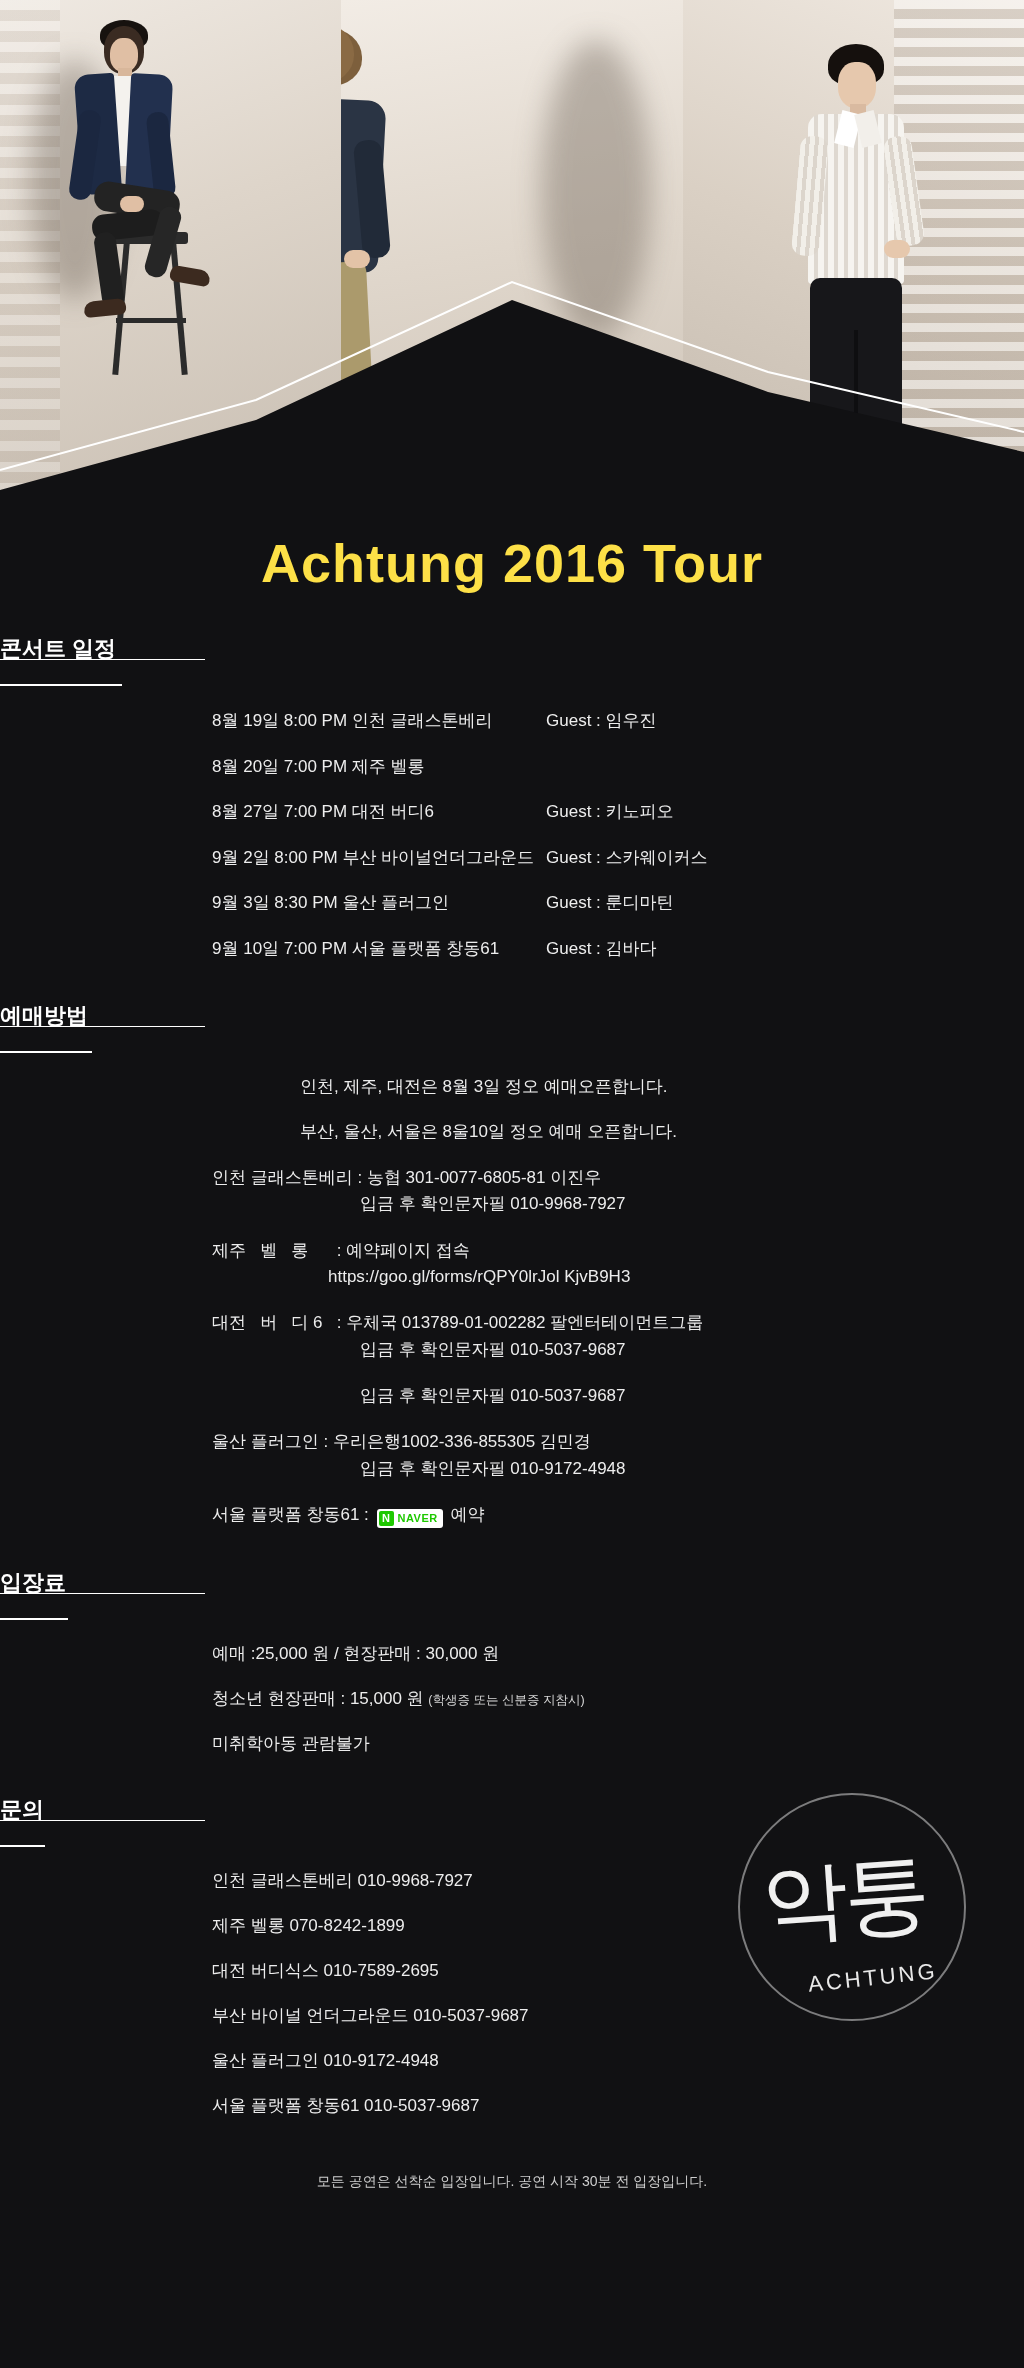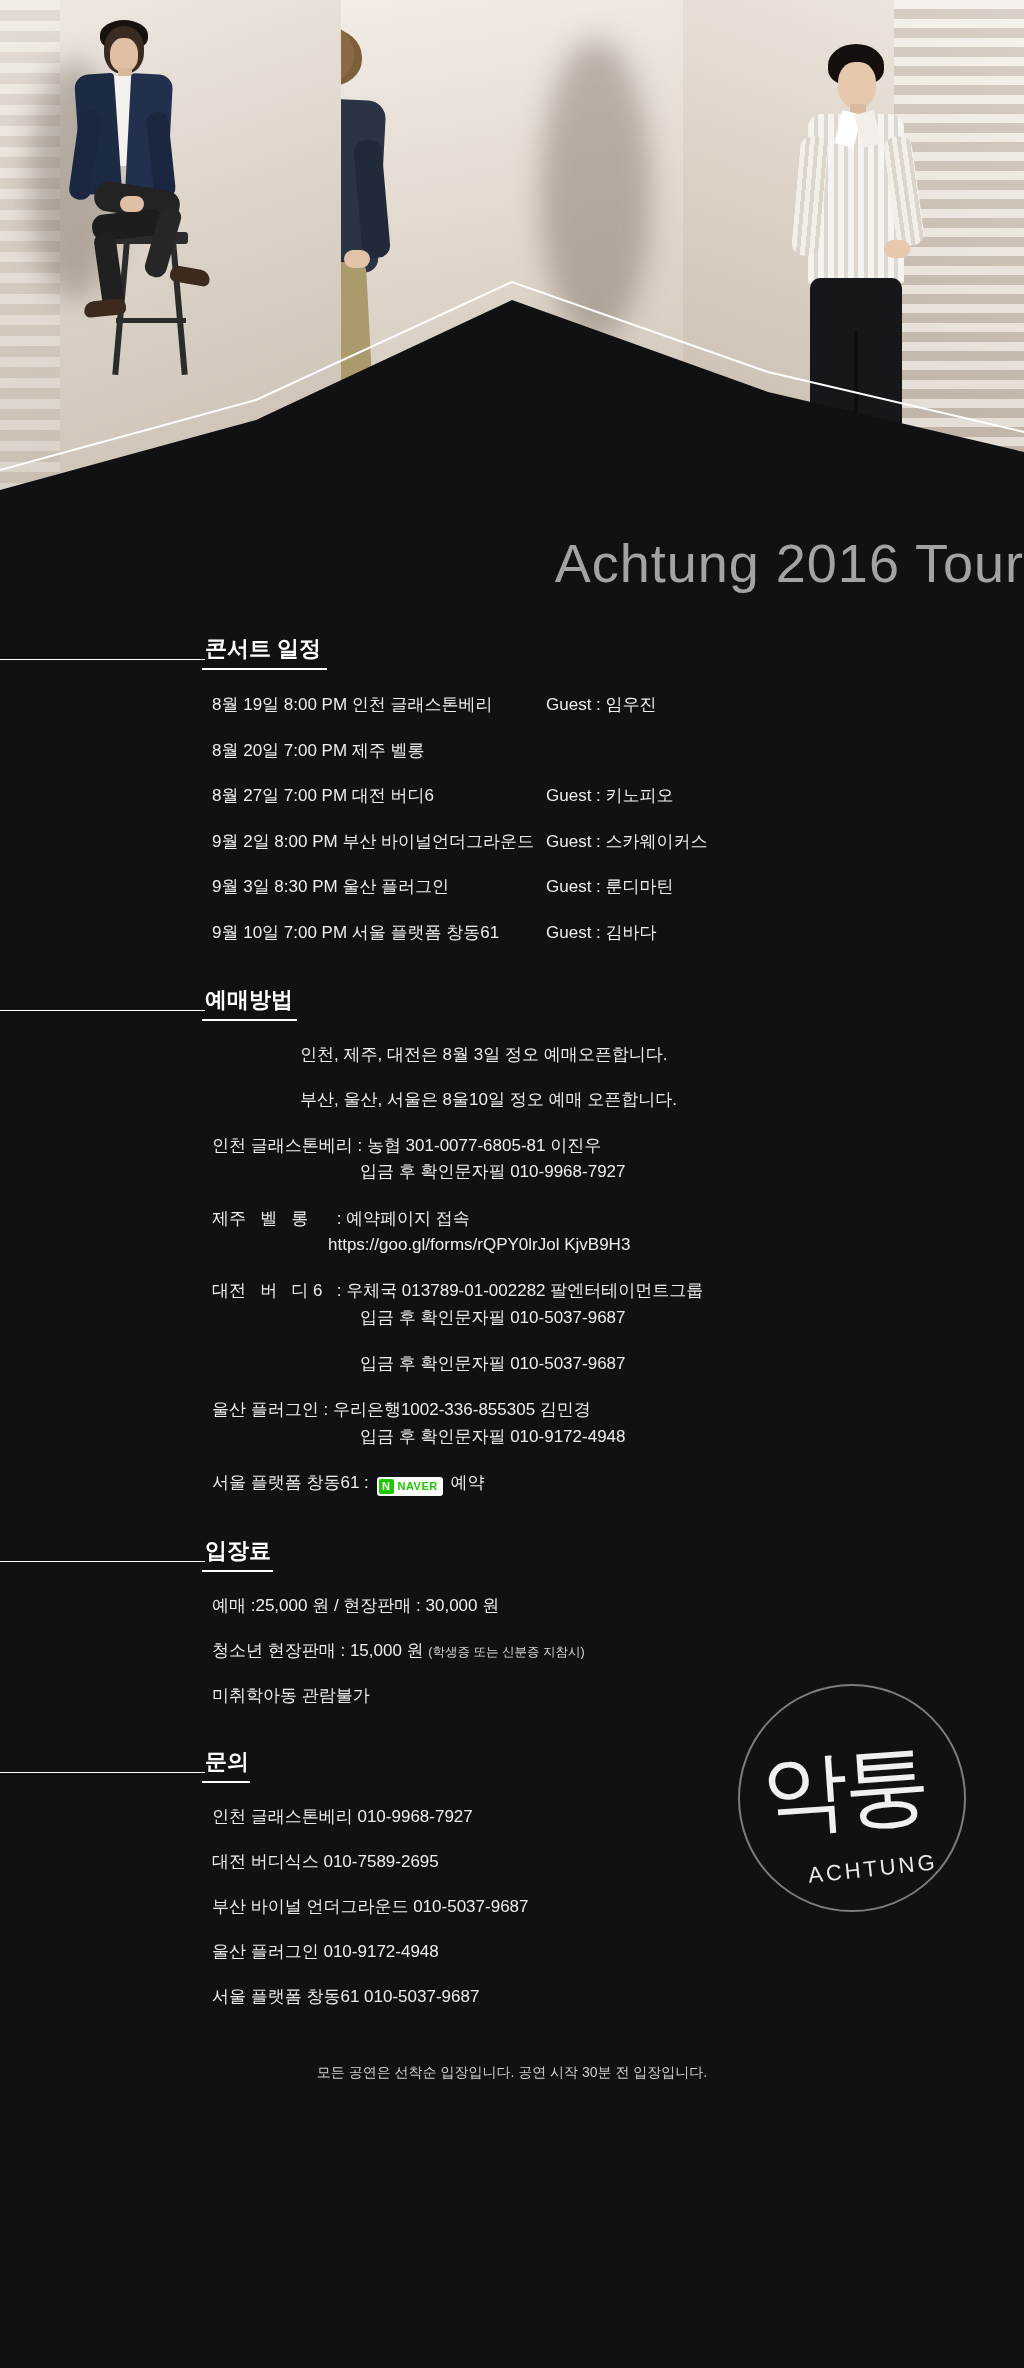--- a/index.html
+++ b/index.html
@@ -110,41 +110,40 @@
   .fig3-pants { position:absolute; left:810px; top:278px; width:92px; height:212px; background:#17171a; border-radius:10px 10px 0 0; }
   .fig3-leg-split { position:absolute; left:854px; top:330px; width:4px; height:160px; background:#0e0e10; }
 
   
   .diag-svg { position:absolute; left:0; top:0; width:1024px; height:530px; pointer-events:none; }
 
   
   .dark-wrap { position: relative; width:1024px; background:#111113; padding-bottom: 10px; }
 
   .poster-title {
-    text-align:right;
+    text-align:center;
     font-size: 54px;
     letter-spacing: 1px;
-    font-weight: 400;
-    color:#a3a3a3;
+    font-weight: 700;
+    color:#fde047;
     padding-top: 42px;
   }
 
   
   .section {
     position: relative;
     margin-top: 40px;
   }
   .sec-head {
     position: relative;
-    margin-left: 205px;
     display: inline-block;
     font-size: 22px;
     font-weight: 700;
     color:#ffffff;
-    padding-bottom: 6px;
+    padding-bottom: 22px;
   }
   .sec-head::after {
     content:"";
     position:absolute;
     left:-3px; bottom:0;
     width: 108%;
     height: 2px;
     background:#ffffff;
   }
   .rule-left {
@@ -388,20 +387,21 @@
       </div>
     </div>
   </div>
 
   <div class="section">
     <div class="rule-left" style="top:25px;"></div>
     <div class="sec-head">문의</div>
 
     <div class="rows">
       <div class="contact-row">인천 글래스톤베리  010-9968-7927</div>
+      <div class="contact-row">제주 벨롱  070-8242-1899</div>
       <div class="contact-row">대전 버디식스  010-7589-2695</div>
       <div class="contact-row">부산 바이널 언더그라운드  010-5037-9687</div>
       <div class="contact-row">울산 플러그인  010-9172-4948</div>
       <div class="contact-row">서울 플랫폼 창동61  010-5037-9687</div>
     </div>
 
     <div class="stamp">
       <div class="stamp-circle"></div>
       <div class="stamp-hangul">악퉁</div>
       <div class="stamp-latin">ACHTUNG</div>

